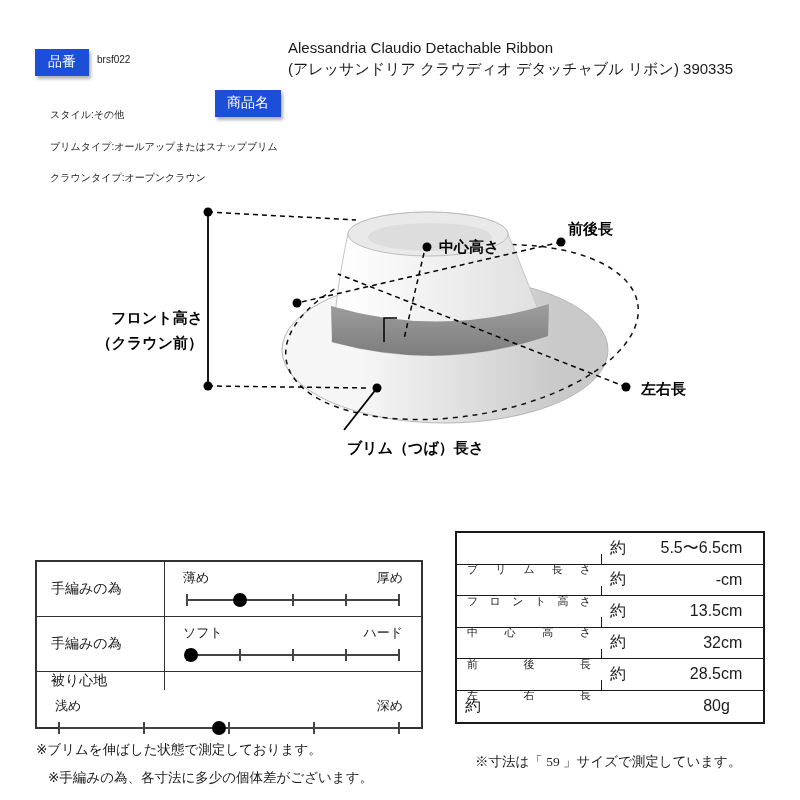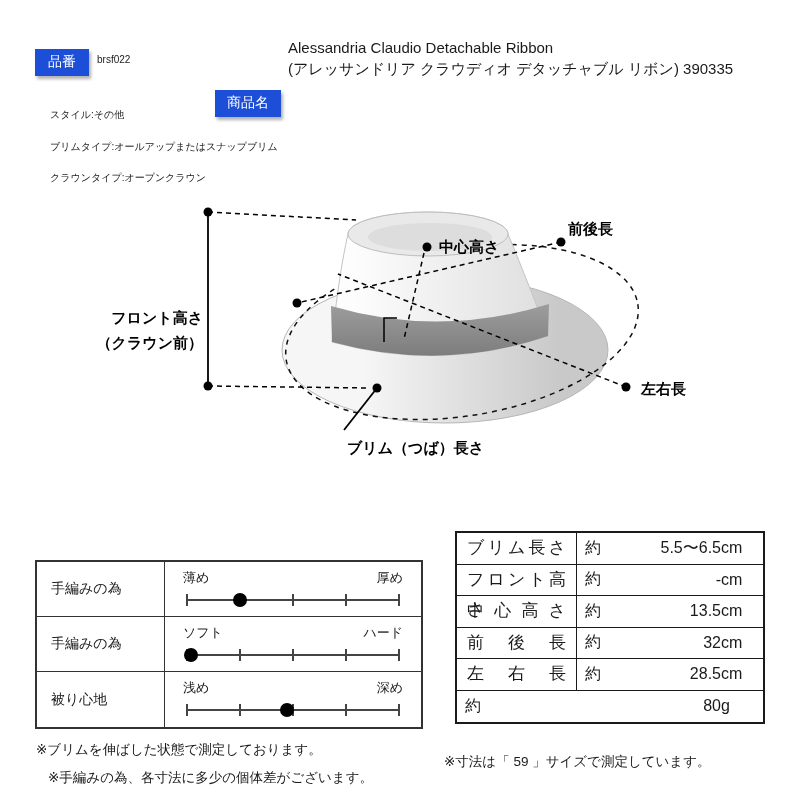--- a/index.html
+++ b/index.html
@@ -19,46 +19,46 @@
   .attr{position:absolute;left:50px;font-size:10px;}
   .attr-style{top:108px;} .attr-brim{top:140px;} .attr-crown{top:171px;}
 
   
   .diagram{position:absolute;left:0;top:190px;}
   .diagram text{font-size:15px;font-weight:600;fill:#000;}
 
   
   .sliders{position:absolute;left:35px;top:560px;width:388px;border:2px solid #333;box-sizing:border-box;}
   .srow{display:flex;height:55px;border-bottom:1px solid #333;box-sizing:border-box;}
-  .srow:last-child{border-bottom:none;}
+  .srow:last-child{border-bottom:none;flex-direction:column;}
   .slabel{width:128px;box-sizing:border-box;border-right:1px solid #333;font-size:14px;
           display:flex;align-items:center;padding-left:14px;}
   .sarea{flex:1;position:relative;text-align:right;}
   .smin{position:absolute;left:18px;top:7px;font-size:13px;}
   .smax{position:absolute;right:18px;top:7px;font-size:13px;}
   .track{position:absolute;left:22px;right:22px;top:37px;height:2px;background:#444;}
   .tick{position:absolute;top:-5px;width:2px;height:12px;background:#444;transform:translateX(-50%);}
   .t0{left:0;} .t1{left:25%;} .t2{left:50%;} .t3{left:75%;} .t4{left:100%;}
   .dot{position:absolute;top:-6px;width:14px;height:14px;border-radius:50%;background:#000;
        transform:translateX(-50%);}
 
   
   .spec{position:absolute;left:455px;top:531px;width:310px;border:2px solid #1a1a1a;box-sizing:border-box;}
   .sprow{display:flex;height:31.5px;border-bottom:1px solid #1a1a1a;box-sizing:border-box;}
   .sprow:last-child{border-bottom:none;}
-  .spl{width:120px;box-sizing:border-box;border-right:1px solid #1a1a1a;padding:0 10px;
-       font-size:17px;line-height:30px;text-align:justify;text-align-last:justify;}
+  .spl{width:145px;box-sizing:border-box;border-right:1px solid #1a1a1a;padding:0 10px;
+       font-size:11px;line-height:30px;text-align:justify;text-align-last:justify;margin-top:21px;}
   .spv{flex:1;display:flex;align-items:center;font-size:16px;}
   .approx{margin-left:8px;}
   .val{flex:1;text-align:right;}
   .unit{width:42px;}
 
   
   .note{position:absolute;font-size:13.5px;}
-  .noteL1{left:36px;top:741px;} .noteL2{left:48px;top:769px;} .noteR{left:444px;top:753px;}
+  .noteL1{left:36px;top:741px;} .noteL2{left:48px;top:769px;} .noteR{left:475px;top:753px;font-family:Liberation Serif, serif;}
 </style>
 </head>
 <body>
 
 <div class="page">
 
   <div class="tag tag-hinban">品番</div>
   <div class="item-code">brsf022</div>
   <div class="tag tag-shohinmei">商品名</div>
   <div class="pname">

